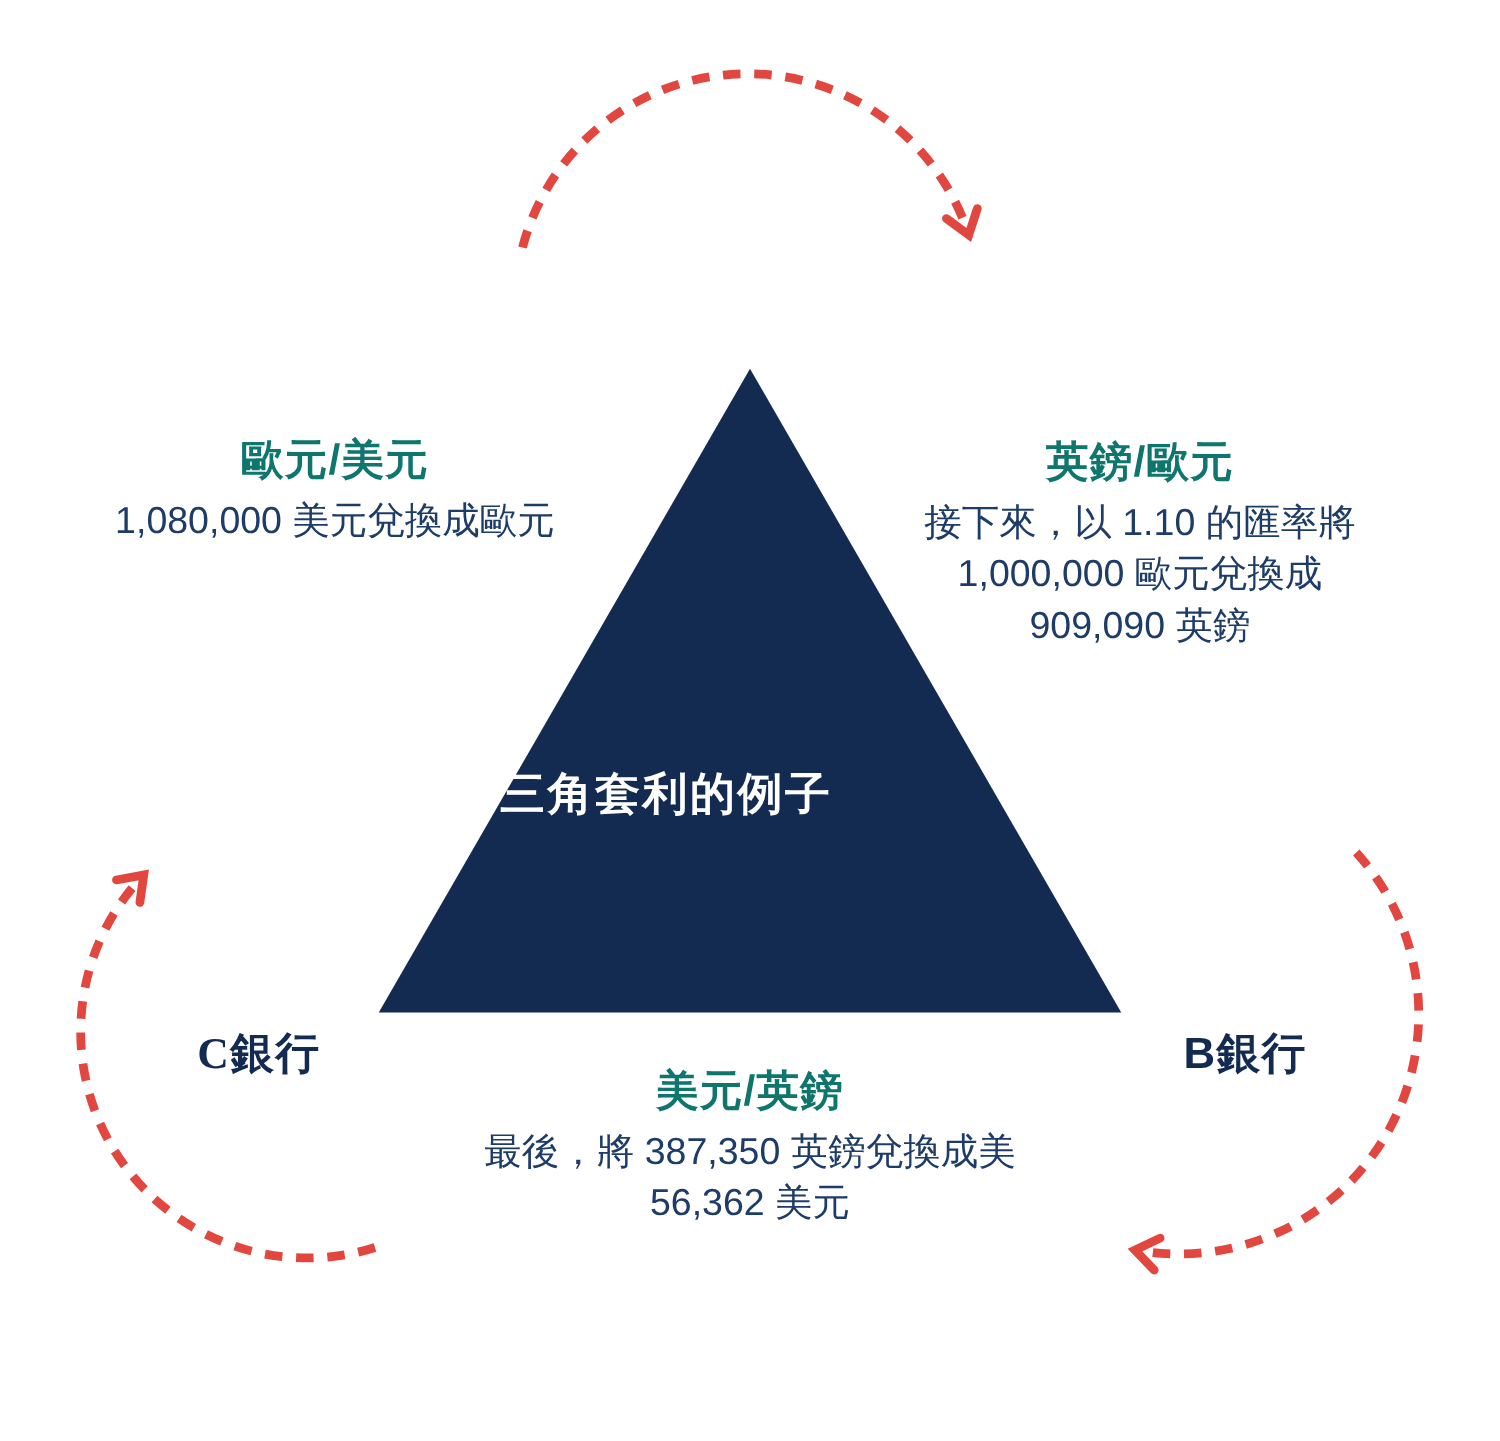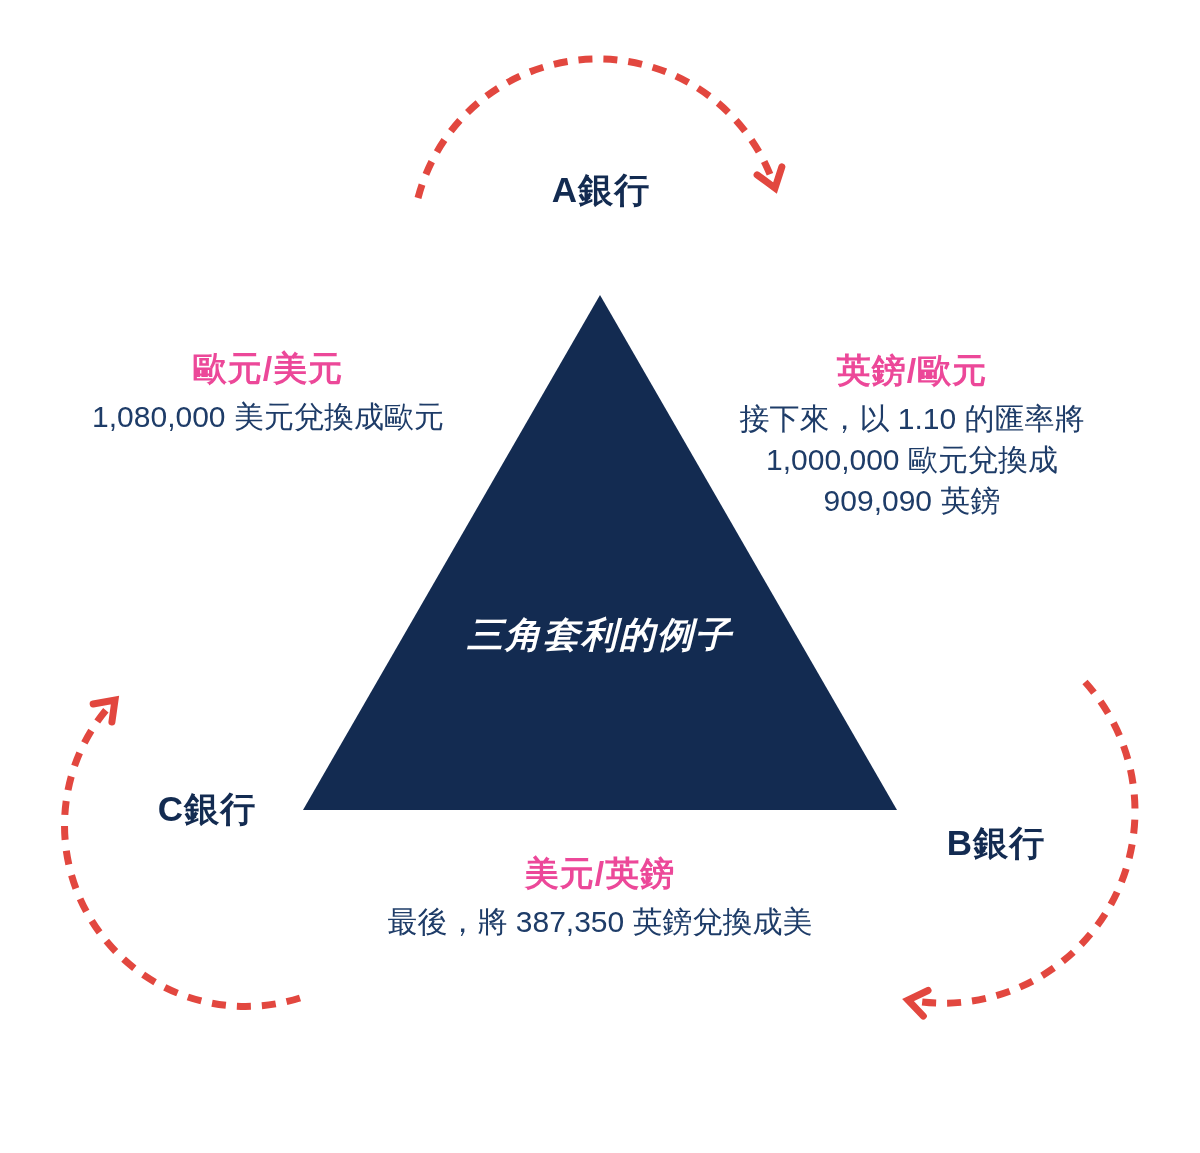--- a/index.html
+++ b/index.html
@@ -27,55 +27,54 @@
     white-space: nowrap;
   }
   .bank {
     font-size: 35px;
     font-weight: 700;
     line-height: 42px;
     letter-spacing: 1px;
   }
   .bank-a { left: 501px; top: 169px; width: 200px; }
   .bank-b { left: 896px; top: 822px; width: 200px; }
-  .bank-c { left: 107px; top: 788px; width: 200px; }
+  .bank-c { left: 107px; top: 822px; width: 200px; font-family: Liberation Serif, serif; }
   .block {
     position: absolute;
     text-align: center;
   }
   .block .pair {
     font-size: 34px;
     font-weight: 700;
     line-height: 40px;
-    color: #ec4899;
+    color: #0f766e;
     margin-bottom: 8px;
     letter-spacing: 1px;
   }
   .block .body-line {
     font-size: 30px;
     font-weight: 400;
     line-height: 41px;
     color: #1e3c68;
   }
   .block-left  { left: 28px;  top: 348px; width: 480px; }
   .block-right { left: 672px; top: 350px; width: 480px; }
   .block-bottom{ left: 300px; top: 853px; width: 600px; }
   .triangle-title {
     position: absolute;
     left: 400px;
     top: 612px;
     width: 400px;
-    text-align: center;
+    text-align: left;
     font-size: 36px;
     font-weight: 700;
     line-height: 46px;
     color: #ffffff;
     letter-spacing: 2px;
     white-space: nowrap;
-    font-style: italic;
   }
   .arc {
     fill: none;
     stroke-width: 7px;
     stroke-dasharray: 14 11;
   }
 </style>
 </head>
 <body>
 
@@ -90,21 +89,20 @@
 
     <path class="arc" d="M 418 198 A 186 186 0 0 1 775 188" marker-end="url(#arrowhead)" stroke="#e2473f"></path>
 
     <path class="arc" d="M 1085 682 A 192 192 0 0 1 908 1000" marker-end="url(#arrowhead)" stroke="#e2473f"></path>
 
     <path class="arc" d="M 300 998 A 181 181 0 0 1 115 700" marker-end="url(#arrowhead)" stroke="#e2473f"></path>
 
     <polygon points="600,295 897,810 303,810" fill="#132b51"></polygon>
   </svg>
 
-  <div class="label bank bank-a">A銀行</div>
 
   <div class="block block-left">
     <div class="pair">歐元/美元</div>
     <div class="body-line">1,080,000 美元兌換成歐元</div>
   </div>
 
   <div class="block block-right">
     <div class="pair">英鎊/歐元</div>
     <div class="body-line">接下來，以 1.10 的匯率將</div>
     <div class="body-line">1,000,000 歐元兌換成</div>
@@ -113,15 +111,16 @@
 
   <div class="triangle-title">三角套利的例子</div>
 
   <div class="label bank bank-c">C銀行</div>
 
   <div class="label bank bank-b">B銀行</div>
 
   <div class="block block-bottom">
     <div class="pair">美元/英鎊</div>
     <div class="body-line">最後，將 387,350 英鎊兌換成美</div>
+    <div class="body-line">56,362 美元</div>
   </div>
 
 </div>
 
 </body></html>

